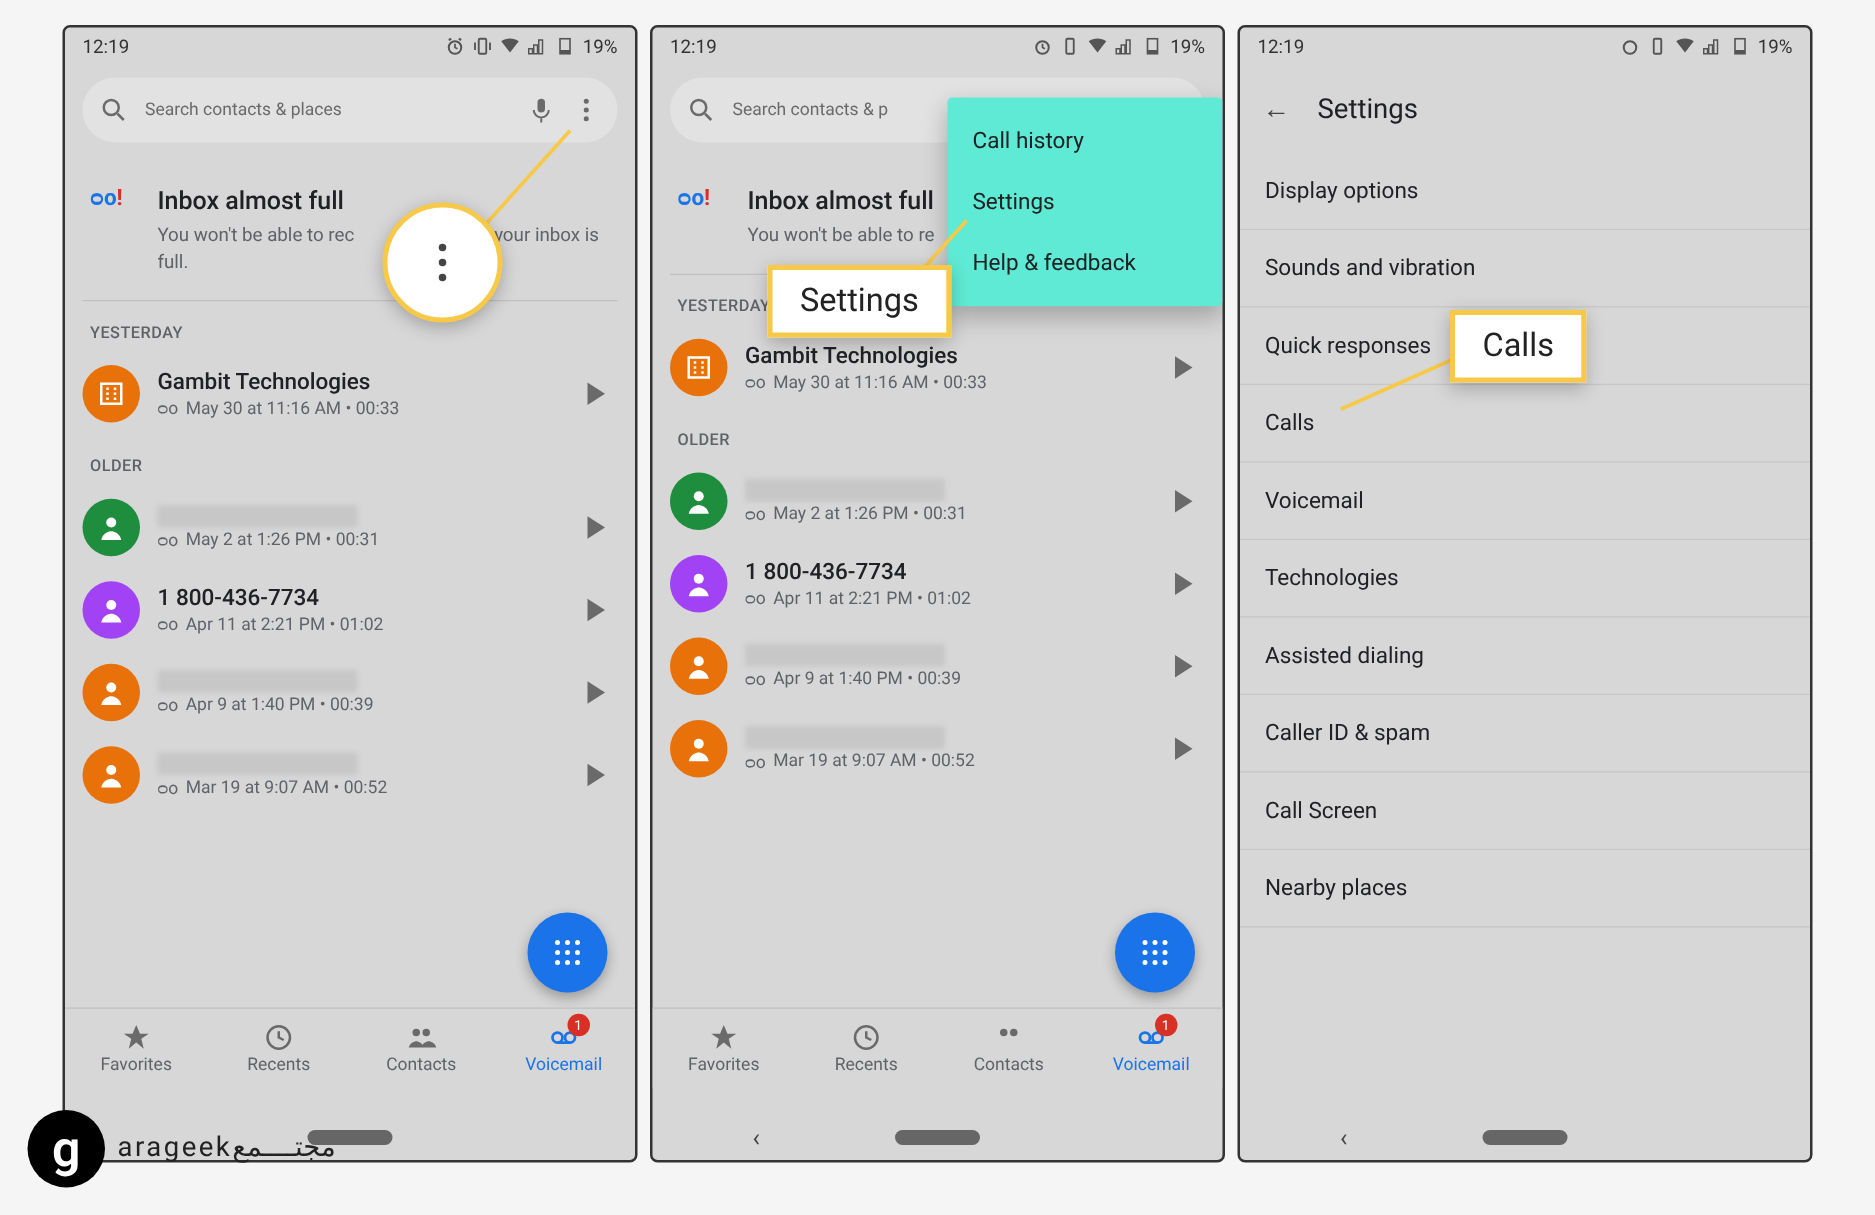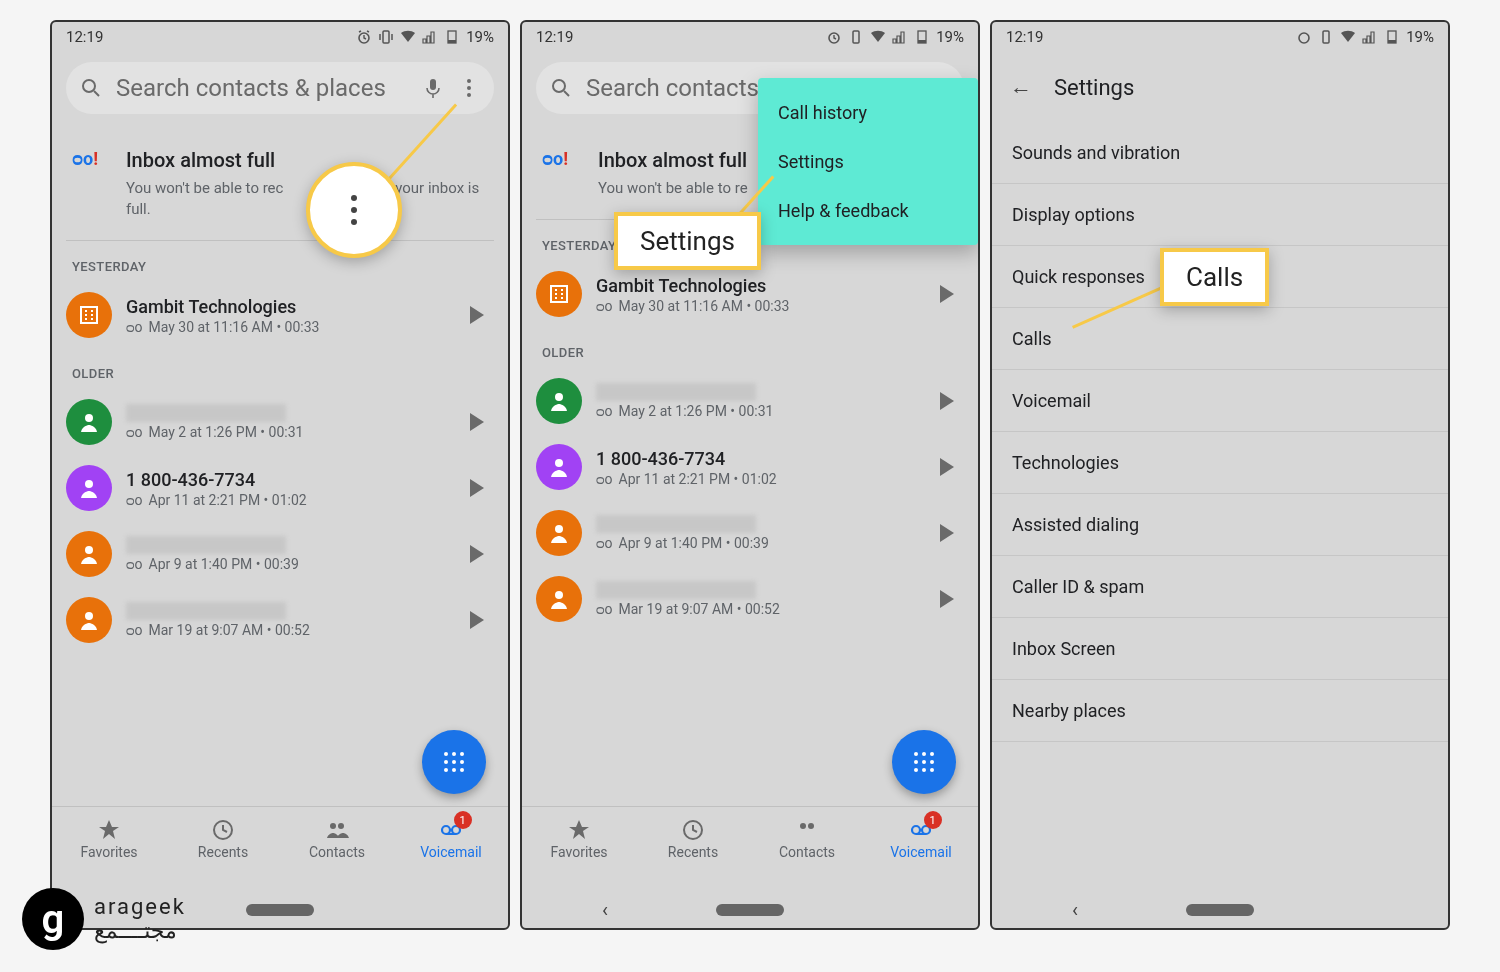--- a/index.html
+++ b/index.html
@@ -18,21 +18,21 @@
   .status { height: 30px; display:flex; align-items:center; justify-content:space-between;
             padding: 0 14px; font-size: 15px; color:#333; }
   .status .right { display:flex; align-items:center; gap:6px;text-align:right; }
   .status svg { width:16px; height:16px; fill:#555; }
   
   .searchbar {
     margin: 10px 14px; height: 52px; background:#e2e2e2;
     border-radius: 26px; display:flex; align-items:center; padding: 0 14px;
     gap: 14px;
   }
-  .searchbar .placeholder { flex:1; color:#6a6a6a; font-size:24px; }
+  .searchbar .placeholder { flex:1; color:#6a6a6a; font-size:14px; }
   .searchbar svg { width:22px; height:22px; fill:#6a6a6a; }
   .more-dots { width:22px; display:flex; flex-direction:column; align-items:center; gap:3px; }
   .more-dots span { width:4px; height:4px; background:#6a6a6a; border-radius:50%; }
   
   .notice { margin: 14px 14px 0; display:flex; gap:16px; padding: 10px 6px 20px;
             border-bottom:1px solid #c0c0c0; }
   .notice .vm-icon { width:40px; color:#1a73e8; font-weight:700; font-size:18px; }
   .notice .vm-icon .bang { color:#d93025; }
   .notice-body h3 { font-size:20px; color:#202124; font-weight:500; margin-bottom:6px;}
   .notice-body p  { font-size:15px; color:#5f6368; line-height:1.4;}
@@ -118,21 +118,21 @@
   }
   .back-arrow { font-size:22px; color:#444; }
   
   .watermark { position:absolute; left:22px; bottom:22px;
     display:flex; align-items:center; gap:10px; }
   .watermark .g {
     width:62px;height:62px;border-radius:50%;background:#000;color:#fff;
     font-size:40px;display:flex;align-items:center;justify-content:center;
     font-weight:600;
   }
-  .watermark .txt { display:flex; flex-direction:column; line-height:1.1;}
+  .watermark .txt { display:flex; line-height:1.1;}
   .watermark .txt span { font-size:22px; color:#222; letter-spacing:2px;}
 </style>
 </head>
 <body>
 
 <div class="phones">
 
 <div class="phone">
   <div class="status">
     <span>12:19</span>
@@ -513,29 +513,29 @@
       <span>19%</span>
     </div>
   </div>
 
   <div class="settings-header">
     <span class="back-arrow">←</span>
     <h2>Settings</h2>
   </div>
 
   <div class="settings-list" id="settings-list">
+        <div class="row">Display options</div>
         <div class="row">Sounds and vibration</div>
-        <div class="row">Display options</div>
         <div class="row">Quick responses</div>
         <div class="row">Calls</div>
         <div class="row">Voicemail</div>
         <div class="row">Technologies</div>
         <div class="row">Assisted dialing</div>
         <div class="row">Caller ID &amp; spam</div>
-        <div class="row">Inbox Screen</div>
+        <div class="row">Call Screen</div>
         <div class="row">Nearby places</div>
       </div>
 
   <div class="sysnav">
     <span class="sys-back">‹</span>
     <div class="pill"></div>
   </div>
 
   <div class="callout-line" style="left:80px; top:304px; width:120px; transform:rotate(-24deg);"></div>
   <div class="callout-box" style="left:168px; top:226px;">Calls</div>

